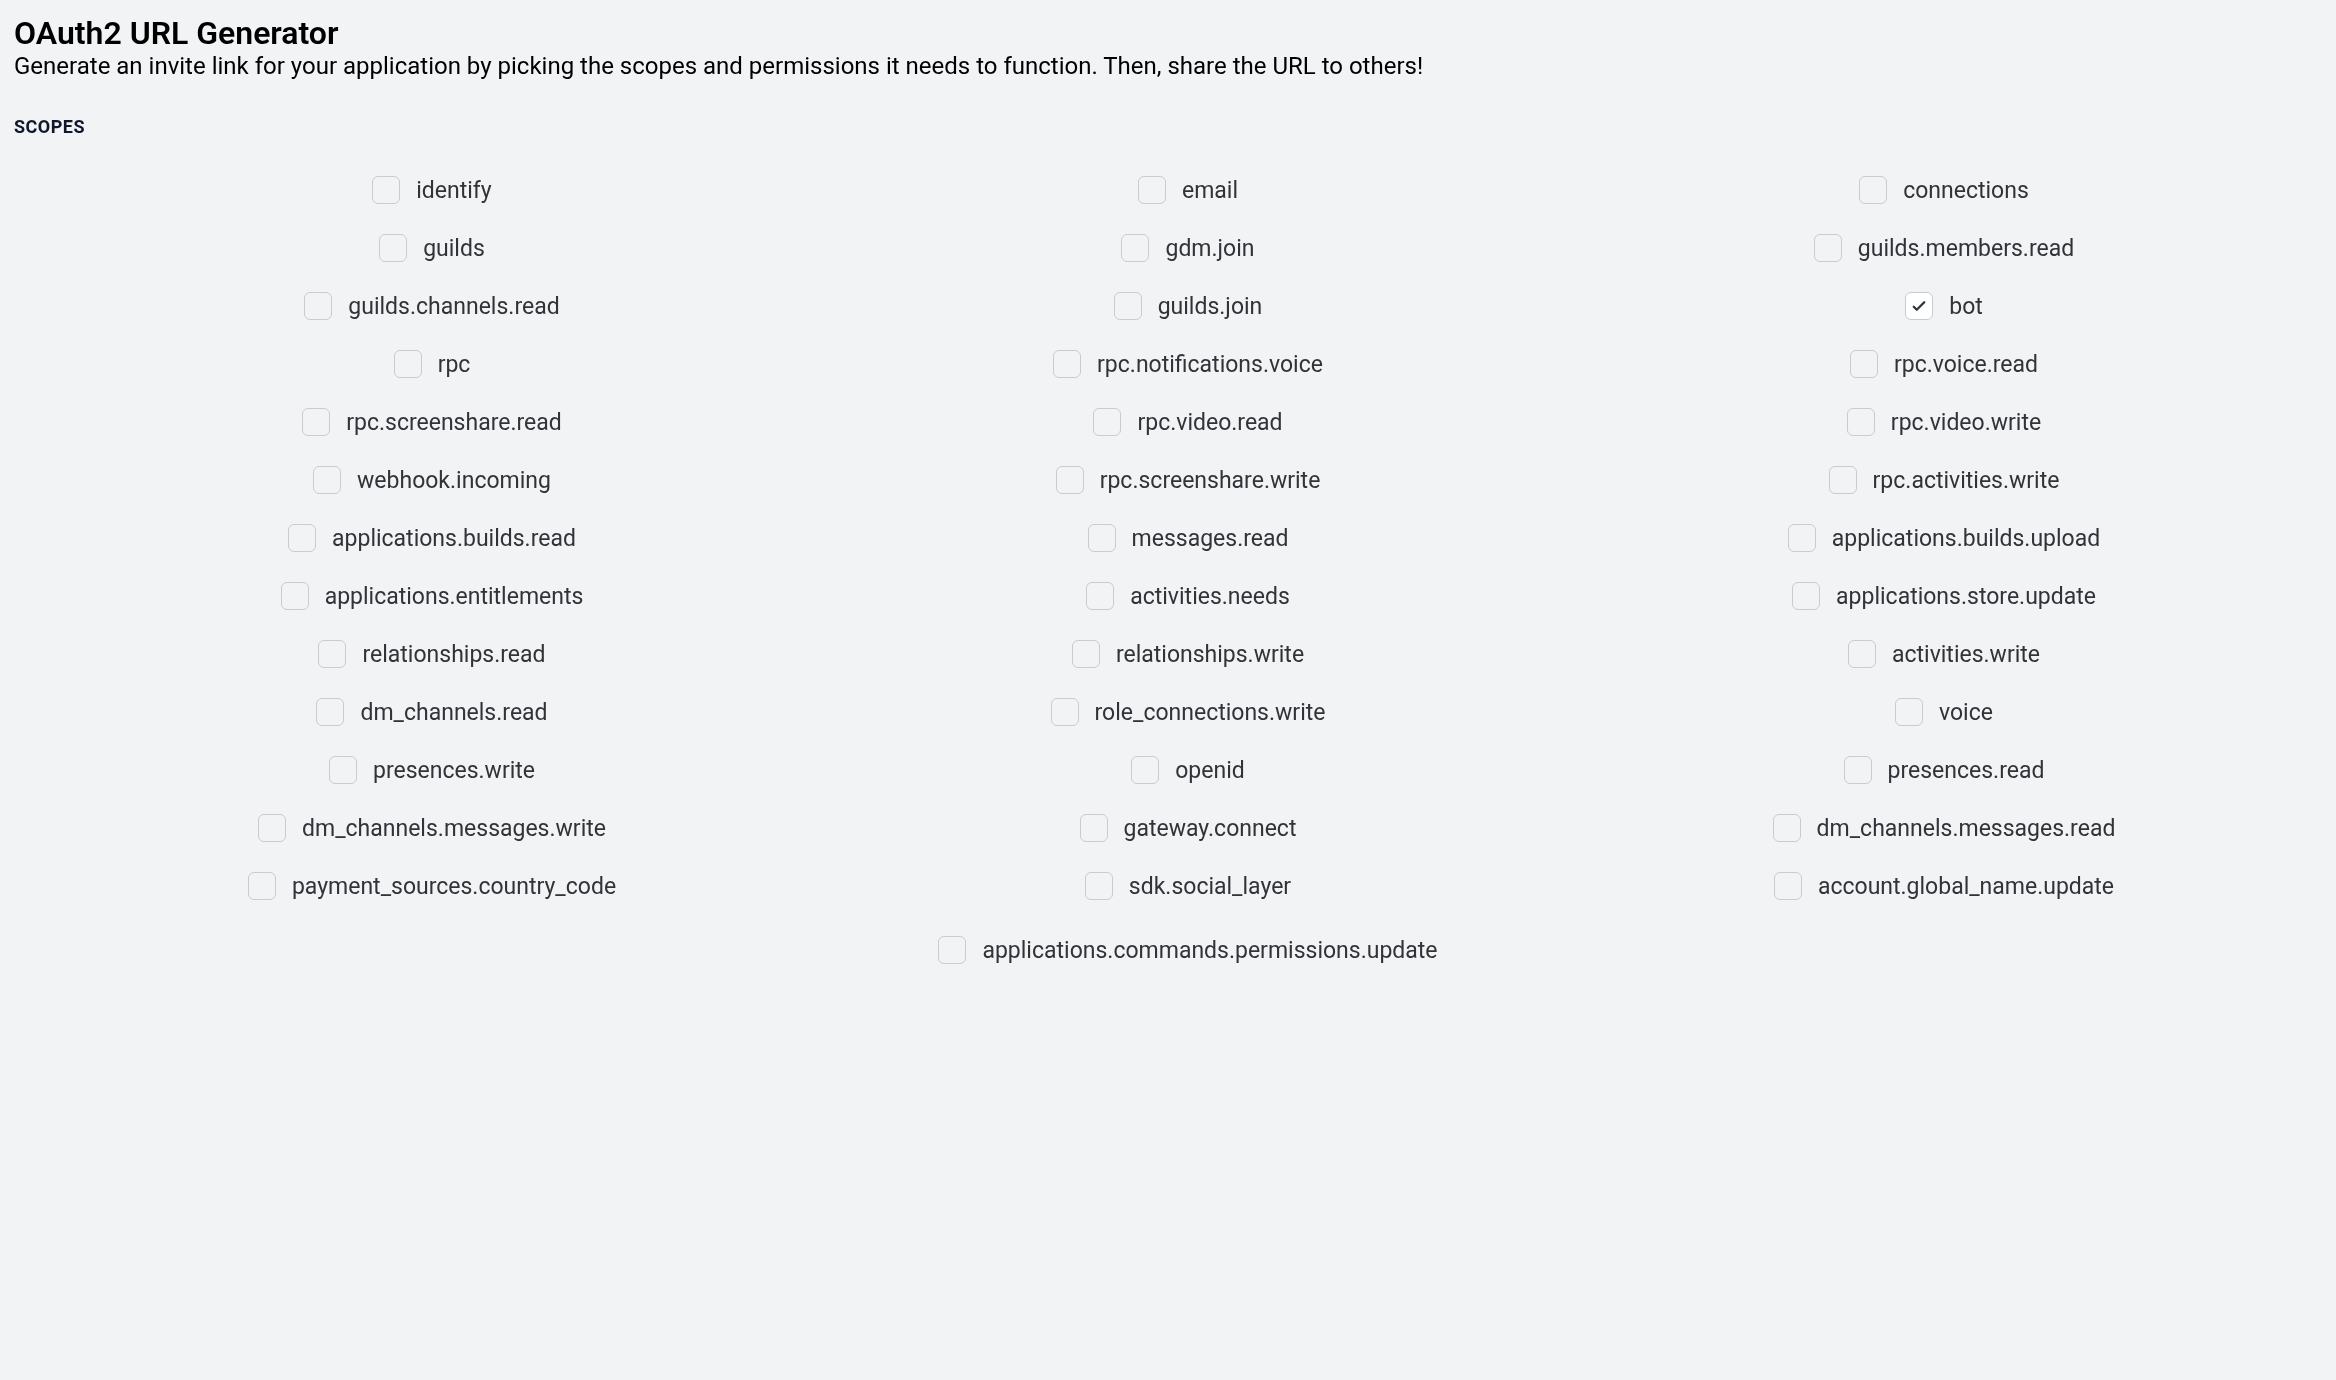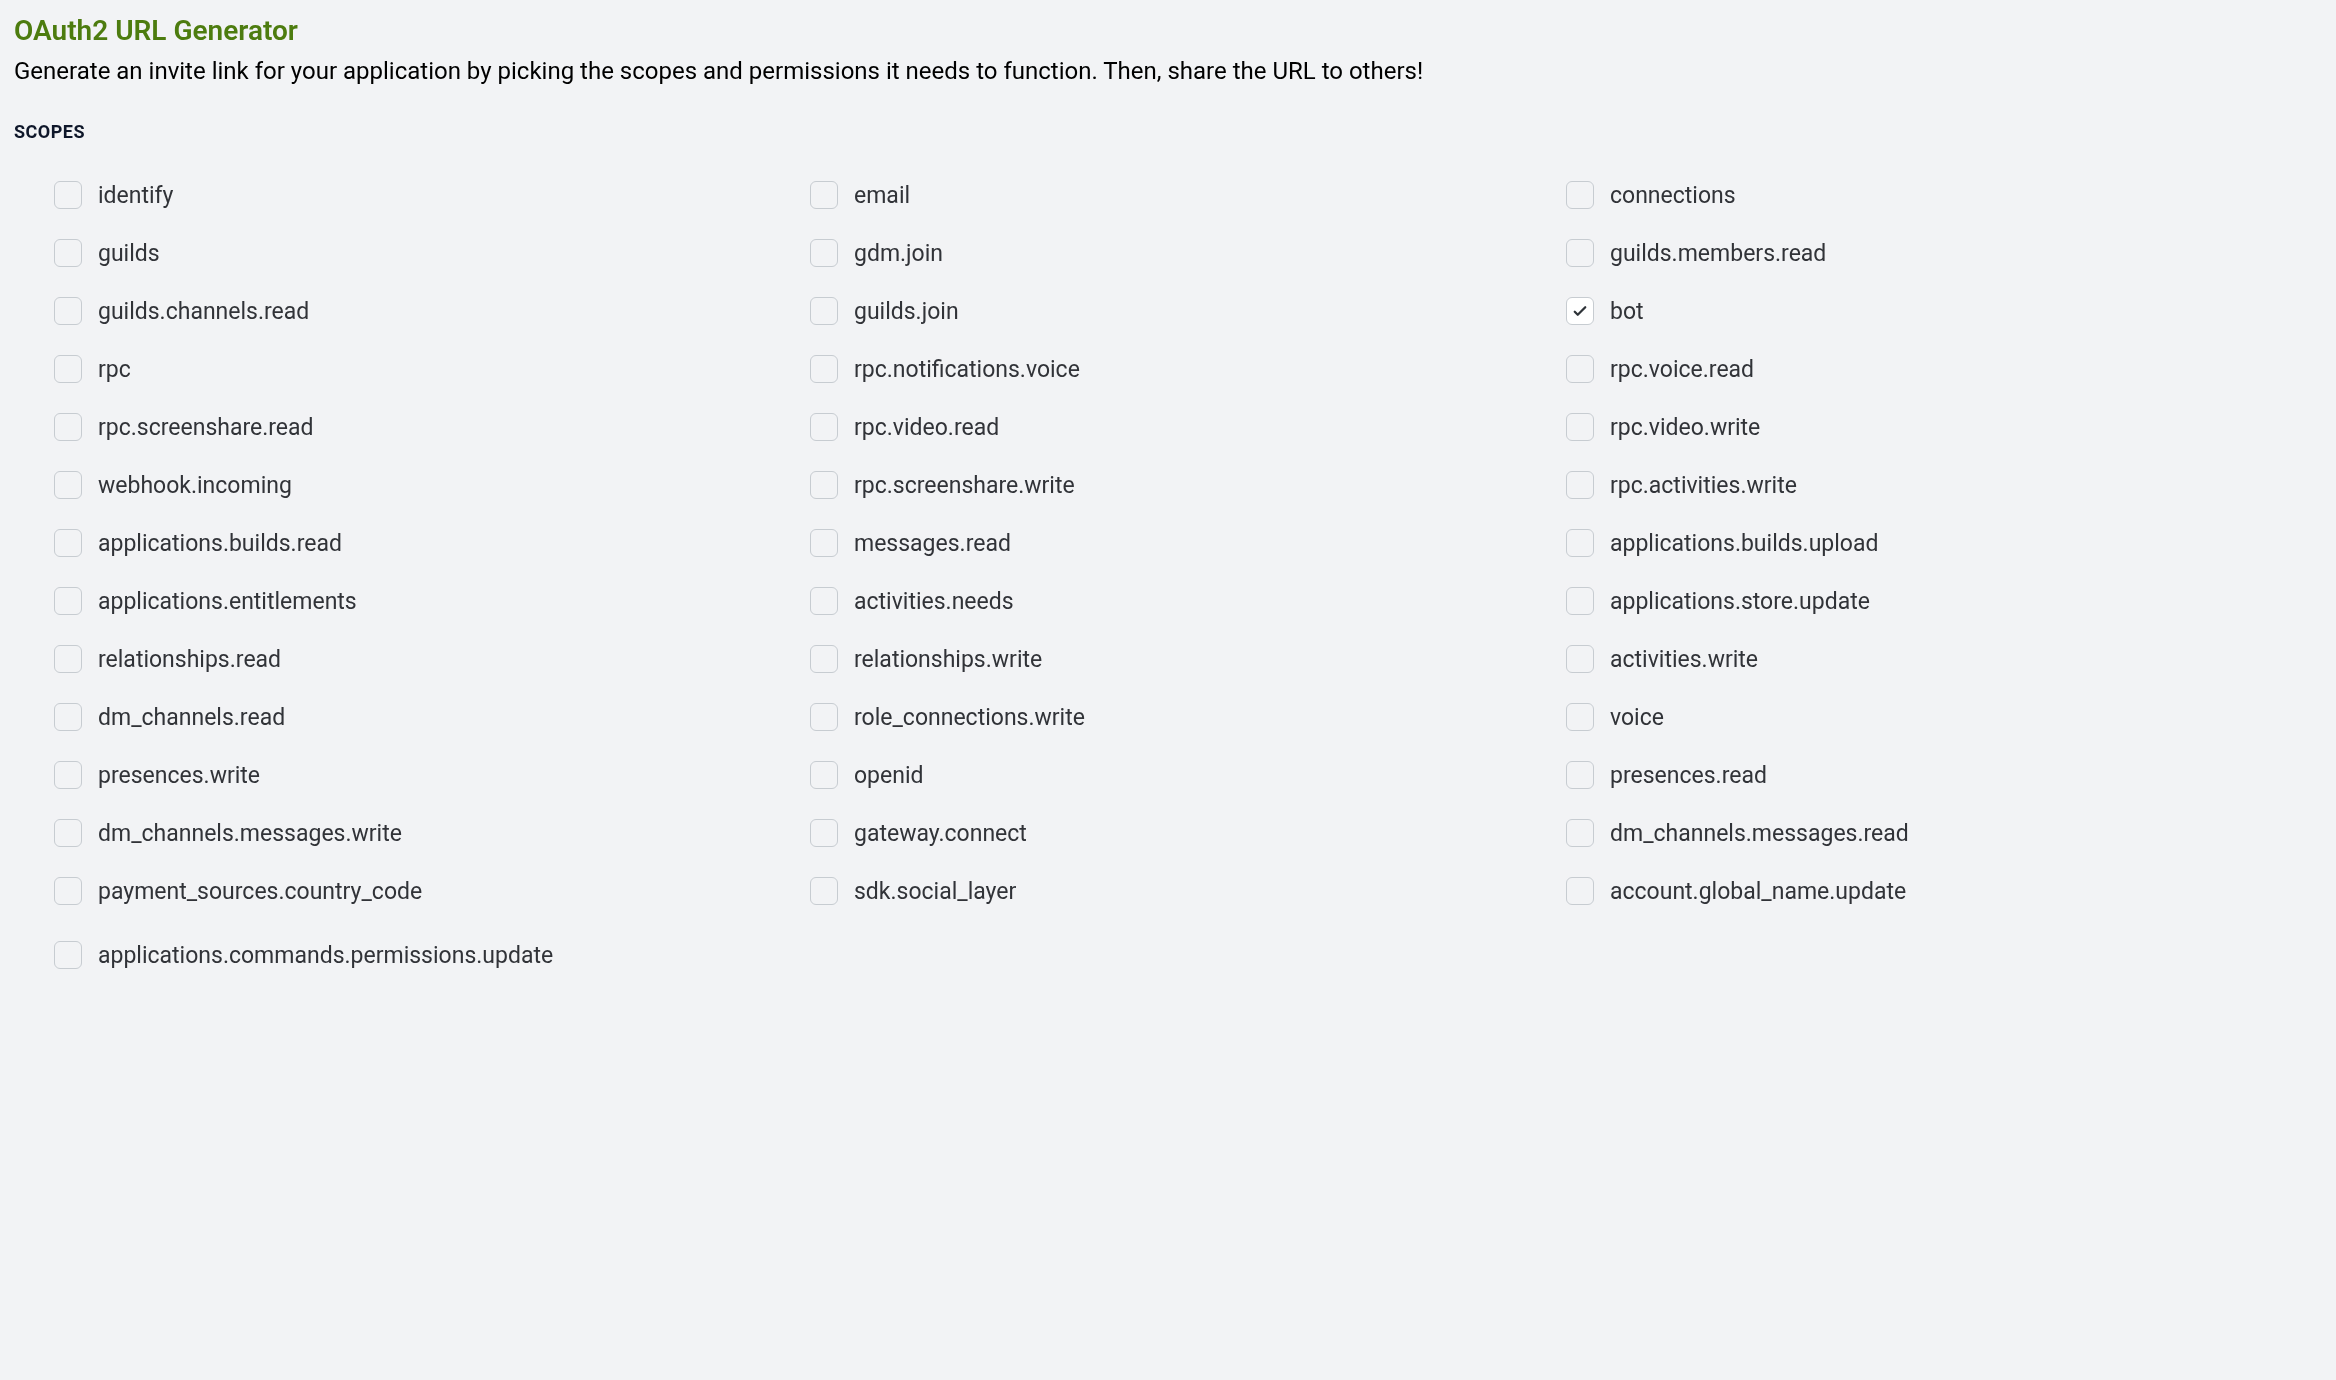--- a/index.html
+++ b/index.html
@@ -8,24 +8,23 @@
       padding: 0;
     }
     body {
       font-family: -apple-system, BlinkMacSystemFont, "Segoe UI", Roboto, Helvetica, Arial, sans-serif;
       background: #f2f3f5;
       color: #2e3338;
       padding: 14px;
       width: 2336px;
     }
     .heading {
-      font-size: 28px;
+      font-size: 32px;
       font-weight: 600;
-      color: #4d7c0f;
-      margin-bottom: 10px;
+      color: #000000;
     }
     .description {
       font-size: 24px;
       color: #000000;
       margin-bottom: 36px;
     }
     .section-label {
       font-size: 18px;
       font-weight: 700;
       letter-spacing: 0.5px;
@@ -39,20 +38,21 @@
       padding-left: 40px;
     }
     .scope-columns {
       display: grid;
       grid-template-columns: repeat(3, 1fr);
       column-gap: 0;
     }
     .scope-col {
       display: flex;
       flex-direction: column;
+      align-items: center;
     }
     .scope-item {
       display: flex;
       align-items: center;
       height: 58px;
       cursor: pointer;
     }
     .checkbox {
       width: 28px;
       height: 28px;

